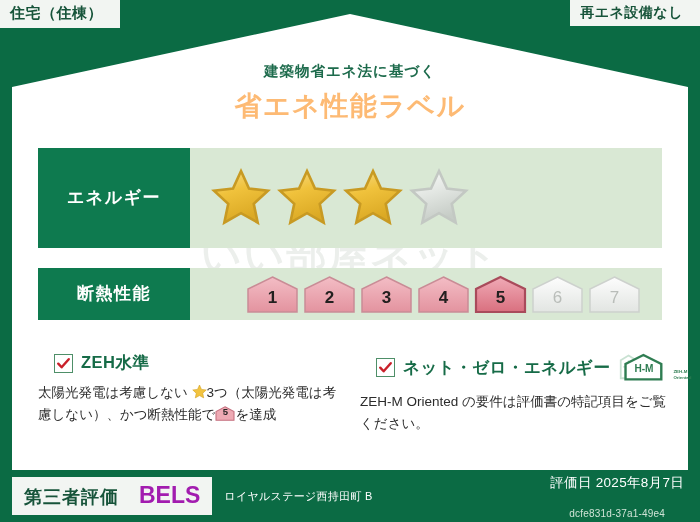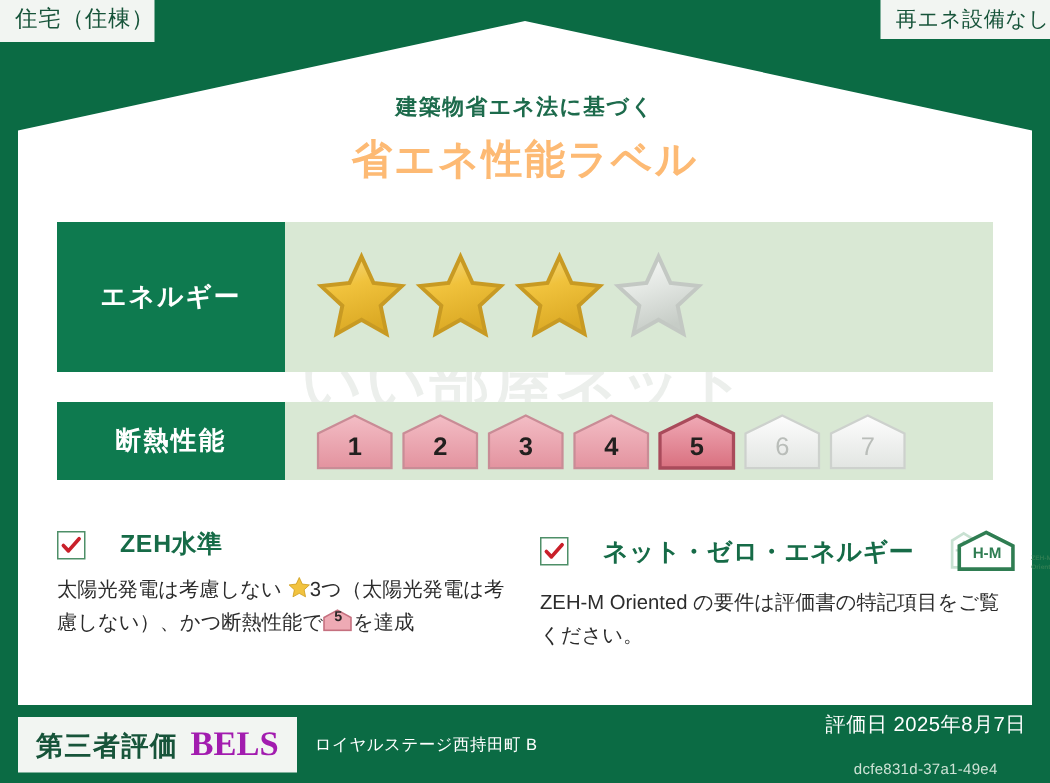--- a/index.html
+++ b/index.html
@@ -22,24 +22,24 @@
     left:12px; top:14px; right:12px; bottom:52px;
     background:#ffffff;
     clip-path:polygon(0% 16%, 50% 0%, 100% 16%, 100% 100%, 0% 100%);
   }
 
   
   .corner-tag {
     position:absolute;
     background:#f2f5f2;
     color:#17543a;
-    font-weight:normal;
+    font-weight:bold;
     font-size:15px;
     letter-spacing:0.5px;
-    padding:5px 0 6px 10px;
+    padding:5px 17px 6px 10px;
     line-height:1.1;
     white-space:nowrap;
   }
   #tag-left  { left:0;  top:0; }
   #tag-right { right:0; top:0; font-size:14px; }
 
   
   #heading { position:absolute; left:0; right:0; top:62px; text-align:center; }
   #subtitle {
     color:#1d6b4c; font-weight:bold; font-size:14.5px; letter-spacing:1px;
@@ -57,21 +57,21 @@
     pointer-events:none; user-select:none;
   }
 
   
   .row {
     position:absolute; left:38px; right:38px;
     display:flex; align-items:stretch;
     background:#d9e8d4;
   }
   #row-energy     { top:148px; height:100px; }
-  #row-insulation { top:268px; height:52px; }
+  #row-insulation { top:268px; height:52px;gap:36px; }
 
   .row-label {
     background:#0e7a4f; color:#ffffff;
     font-weight:bold; font-size:17px; letter-spacing:1.5px;
     display:flex; flex-direction:row; justify-content:center; align-items:center;
     line-height:1.35;
     flex:0 0 152px;
   }
   #row-insulation .row-label { font-size:17px; }
 
@@ -95,21 +95,21 @@
     font-size:17px; font-weight:bold; color:#23201f;
     padding-bottom:6px;
   }
   .hbadge.off span { color:#b9bdb9; font-weight:normal; }
 
   
   .note { position:absolute; width:300px; }
   #note-left  { left:38px;  top:352px; }
   #note-right { left:360px; top:352px; width:312px; }
 
-  .note-head { display:flex; align-items:center; gap:23px; }
+  .note-head { display:flex; align-items:center; gap:8px;margin-left:16px; }
   .check-box {
     width:19px; height:19px; border:1.6px solid #4e8f68;
     background:#fff; position:relative; flex:0 0 auto;
   }
   .check-box svg { position:absolute; left:1px; top:1px; width:15px; height:15px; }
   .note-title {
     font-size:16.5px; font-weight:bold; color:#166b47; letter-spacing:0.5px;
     white-space:nowrap;
   }
   .note-body {
@@ -136,23 +136,22 @@
     text-align:left; white-space:nowrap;
   }
 
   
   #footer {
     position:absolute; left:0; right:0; bottom:0; height:52px;
     display:flex; align-items:center;
   }
   #bels-badge {
     background:#f2f5f2; margin-left:12px;
-    padding:5px 12px 6px 12px; display:flex; align-items:baseline; gap:8px;
+    padding:5px 12px 6px 12px; display:flex; align-items:baseline; gap:20px;
     white-space:nowrap;
-    font-family:Liberation Serif, serif;
   }
   #bels-label { font-size:18px; font-weight:bold; color:#17543a; letter-spacing:1px; }
   #bels-mark  { font-size:23px; font-weight:bold; color:#a21caf; letter-spacing:0px; }
   #prop-name  { color:#ffffff; font-size:11px; margin-left:12px; letter-spacing:0.3px; }
   #footer-right { margin-left:auto; margin-right:16px; text-align:center; color:#fff; }
   #eval-date { font-size:13.5px; letter-spacing:0.3px; }
   #eval-id   { font-size:10px; color:#cfe3d6; margin-top:16px; letter-spacing:0.2px; }
 </style>
 </head>
 <body>

